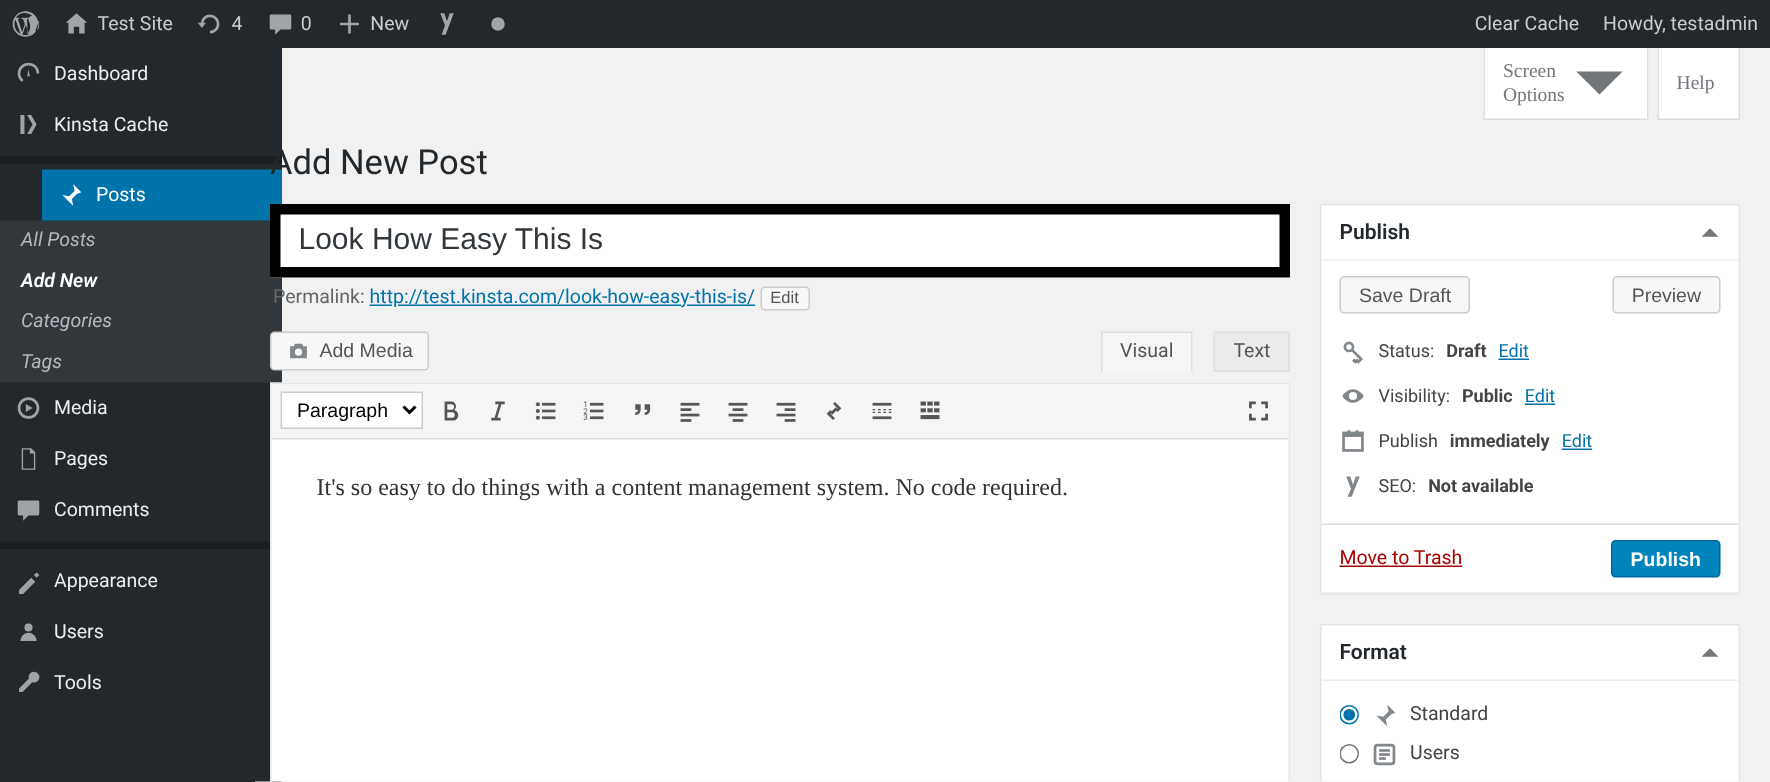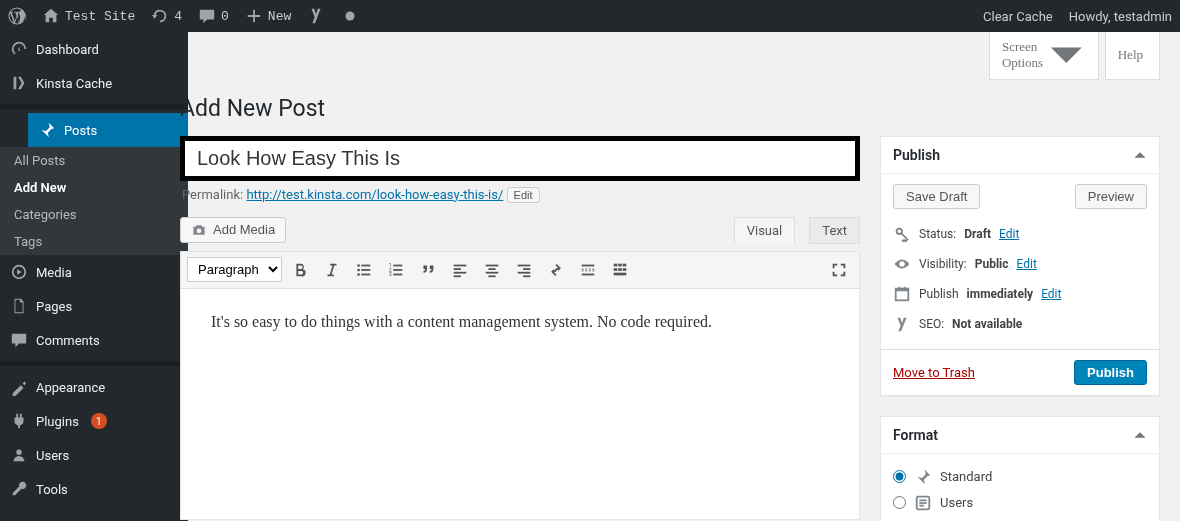--- a/index.html
+++ b/index.html
@@ -1,50 +1,50 @@
 <!DOCTYPE html>
 <html><head>
 <meta charset="utf-8">
 <style>
   * { box-sizing: border-box; margin: 0; padding: 0; }
   body { font-family: -apple-system, BlinkMacSystemFont, "Segoe UI", Roboto, sans-serif; font-size: 13px; color: #444; background: #f1f1f1; width: 1180px; height: 521px; overflow: hidden; }
   a { text-decoration: none; }
 
   
   .toolbar { height: 32px; background: #23282d; color: #ccc; display: flex; align-items: center; font-size: 13px; }
-  .toolbar .tleft { display: flex; align-items: center; gap: 0; font-family: Liberation Mono, monospace; }
+  .toolbar .tleft { display: flex; align-items: center; gap: 0; }
   .toolbar .titem { display: flex; align-items: center; gap: 5px; padding: 0 8px; height: 32px; cursor: pointer; color: #ccc; }
   .toolbar .tright { margin-left: auto; display: flex; align-items: center; }
   .toolbar svg { fill: #a0a5aa; width: 18px; height: 18px; }
   .toolbar .site-name { font-weight: 400; }
 
   
   .sidebar { position: absolute; top: 32px; left: 0; width: 188px; bottom: 0; background: #23282d; color: #eee; }
   .menu-item { display: flex; align-items: center; gap: 8px; padding: 8px 10px; color: #eee; cursor: pointer; position: relative; }
   .menu-item svg { width: 18px; height: 18px; fill: #9ea3a8; }
   .menu-item.active { background: #0073aa; color: #fff; margin-left: 28px; }
   .menu-item.active svg { fill: #fff; }
   .menu-item.active::after { content:""; position:absolute; right:-8px; top:50%; transform:translateY(-50%); border:8px solid transparent; border-right-color:#f1f1f1; }
   .submenu { background: #32373c; }
-  .submenu .sub { padding: 6px 10px 6px 14px; color: #b4b9be; cursor: pointer; }
+  .submenu .sub { padding: 6px 10px 6px 14px; color: #b4b9be; cursor: pointer; font-style: italic; }
   .submenu .sub.current { color: #fff; font-weight: 600; }
   .menu-sep { height: 5px; background: #191e23; margin: 4px 0; }
   .plugin-badge { background: #d54e21; color: #fff; border-radius: 50%; width: 16px; height: 16px; font-size: 10px; display: inline-flex; align-items: center; justify-content: center; margin-left: 4px; }
 
   
   .wpbody { position: absolute; top: 32px; left: 160px; right: 0; bottom: 0; padding: 0 20px 20px 20px; overflow: hidden; }
   .screen-meta { display: flex; justify-content: flex-end; gap: 6px; margin: 0 0 6px 0; position: relative; top: 0; }
   .screen-meta .smlink { background: #fff; border: 1px solid #ddd; border-top: none; padding: 4px 12px; font-size: 13px; cursor: pointer; display: flex; align-items: center; gap: 4px; color: #72777c; font-family: Liberation Serif, serif; }
   .heading { font-size: 23px; font-weight: 400; color: #23282d; padding: 9px 0 14px 0; }
 
   .two-col { display: flex; gap: 20px; }
   .main-col { flex: 1; min-width: 0; }
   .side-col { width: 280px; }
 
-  .title-input { width: 100%; font-size: 20px; padding: 6px 12px; border: 5px solid #000000; background: #fff; color: #32373c; }
+  .title-input { width: 100%; font-size: 20px; padding: 6px 12px; border: 7px solid #000000; background: #fff; color: #32373c; }
   .perma { margin: 6px 2px 14px 2px; font-size: 13px; color: #666; }
   .perma a { color: #0073aa; text-decoration: underline; }
   .small-btn { font-size: 11px; background: #f7f7f7; border: 1px solid #ccc; border-radius: 3px; padding: 1px 6px; cursor: pointer; color: #555; }
 
   .media-btn { display: inline-flex; align-items: center; gap: 6px; background: #f7f7f7; border: 1px solid #ccc; border-radius: 3px; padding: 4px 10px; cursor: pointer; color: #555; font-size: 13px; }
   .media-btn svg { width: 16px; height: 16px; fill: #82878c; }
 
   .editor { border: 1px solid #e5e5e5; background: #fff; margin-top: 8px; }
   .editor-tabs { display: flex; justify-content: flex-end; margin-bottom: -1px; }
   .editor-tabs .etab { padding: 5px 12px; border: 1px solid #ddd; background: #ebebeb; color: #555; cursor: pointer; margin-left: 14px; }
@@ -175,27 +175,20 @@
   </div>
   <div class="menu-sep"></div>
   <div class="menu-item">
     <svg viewBox="0 0 20 20">
         <path d="M3 17l9-9 3 3-9 9H3zM14 6l2-2 2 2-2 2z"></path>
       </svg>
     <span>Appearance</span>
   </div>
   <div class="menu-item">
     <svg viewBox="0 0 20 20">
-        <path d="M7 2v4H5v4a5 5 0 0 0 4 4.9V18h2v-3.1A5 5 0 0 0 15 10V6h-2V2h-2v4H9V2z"></path>
-      </svg>
-    <span>Plugins</span>
-    <span class="plugin-badge">1</span>
-  </div>
-  <div class="menu-item">
-    <svg viewBox="0 0 20 20">
         <circle cx="10" cy="7" r="3"></circle>
         <path d="M4 17a6 6 0 0 1 12 0z"></path>
       </svg>
     <span>Users</span>
   </div>
   <div class="menu-item">
     <svg viewBox="0 0 20 20">
         <path d="M14 2a4 4 0 0 0-3.8 5.2L3 14.4V17h2.6l7.2-7.2A4 4 0 1 0 14 2z"></path>
       </svg>
     <span>Tools</span>

